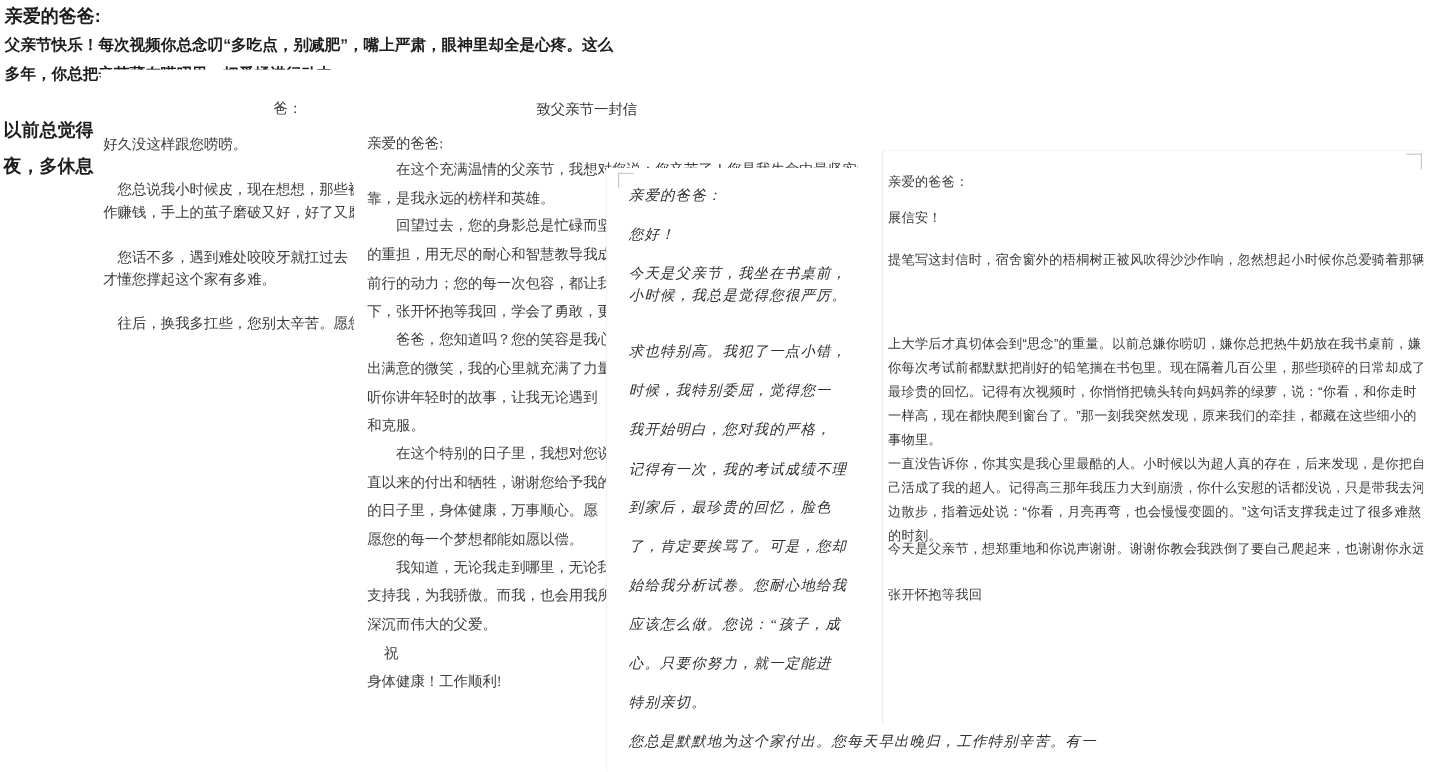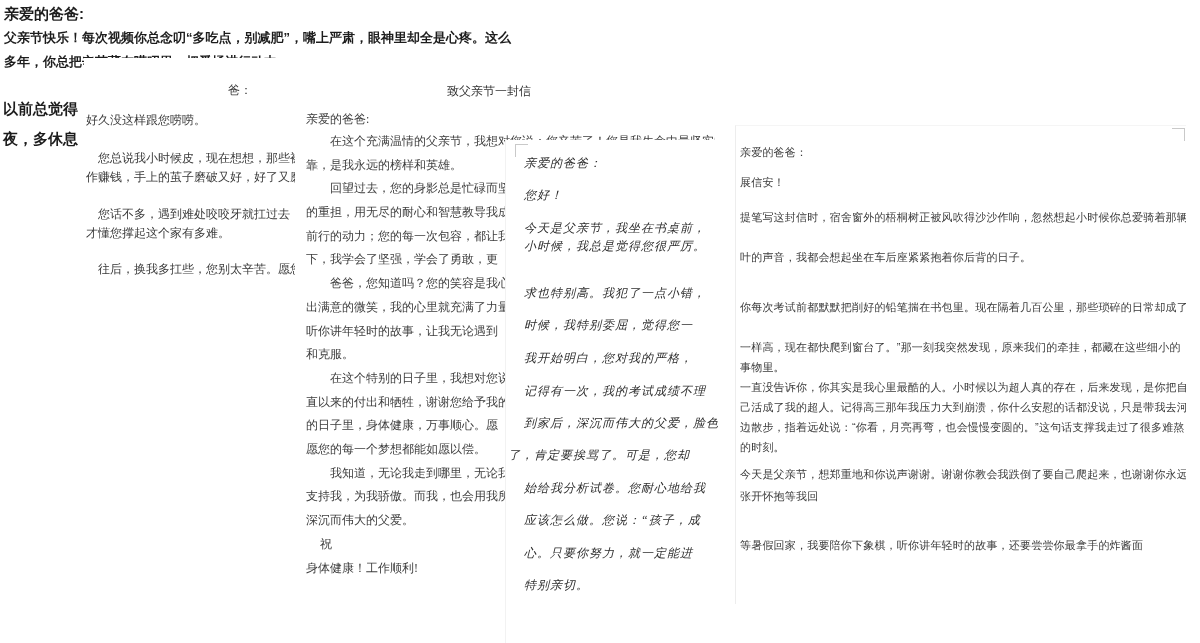--- a/index.html
+++ b/index.html
@@ -48,21 +48,21 @@
 </div>
 
 <div class="page serif-mid" style="left:295px;top:74px;width:420px;height:569px;z-index:4">
   <div class="ln title" style="left:152px;top:10px">致父亲节一封信</div>
   <div class="ln" style="left:11px;top:38px">亲爱的爸爸:</div>
   <div class="ln" style="left:35px;top:60px">在这个充满温情的父亲节，我想对您说：您辛苦了！您是我生命中最坚实的依</div>
   <div class="ln" style="left:11px;top:84px">靠，是我永远的榜样和英雄。</div>
   <div class="ln" style="left:35px;top:107px">回望过去，您的身影总是忙碌而坚定</div>
   <div class="ln" style="left:11px;top:131px">的重担，用无尽的耐心和智慧教导我成</div>
   <div class="ln" style="left:11px;top:155px">前行的动力；您的每一次包容，都让我</div>
-  <div class="ln" style="left:11px;top:178px">下，我学会了坚强，学会了勇敢，更</div>
+  <div class="ln" style="left:11px;top:178px">下，张开怀抱等我回，学会了勇敢，更</div>
   <div class="ln" style="left:35px;top:202px">爸爸，您知道吗？您的笑容是我心中</div>
   <div class="ln" style="left:11px;top:226px">出满意的微笑，我的心里就充满了力量</div>
   <div class="ln" style="left:11px;top:250px">听你讲年轻时的故事，让我无论遇到</div>
   <div class="ln" style="left:11px;top:273px">和克服。</div>
   <div class="ln" style="left:35px;top:297px">在这个特别的日子里，我想对您说一</div>
   <div class="ln" style="left:11px;top:321px">直以来的付出和牺牲，谢谢您给予我的</div>
   <div class="ln" style="left:11px;top:344px">的日子里，身体健康，万事顺心。愿</div>
   <div class="ln" style="left:11px;top:368px">愿您的每一个梦想都能如愿以偿。</div>
   <div class="ln" style="left:35px;top:392px">我知道，无论我走到哪里，无论我成</div>
   <div class="ln" style="left:11px;top:415px">支持我，为我骄傲。而我，也会用我所</div>
@@ -74,37 +74,38 @@
 <div class="page kai" style="left:505px;top:140px;width:410px;height:503px;z-index:5;border-left:1px solid #f2f2f2">
   <div class="mark tl" style="left:9px;top:4px"></div>
   <div class="ln" style="left:18px;top:16px">亲爱的爸爸：</div>
   <div class="ln" style="left:18px;top:48px">您好！</div>
   <div class="ln" style="left:18px;top:81px">今天是父亲节，我坐在书桌前，</div>
   <div class="ln" style="left:18px;top:99px">小时候，我总是觉得您很严厉。</div>
   <div class="ln" style="left:18px;top:146px">求也特别高。我犯了一点小错，</div>
   <div class="ln" style="left:18px;top:178px">时候，我特别委屈，觉得您一</div>
   <div class="ln" style="left:18px;top:211px">我开始明白，您对我的严格，</div>
   <div class="ln" style="left:18px;top:244px">记得有一次，我的考试成绩不理</div>
-  <div class="ln" style="left:18px;top:276px">到家后，深沉而伟大的父爱，脸色</div>
-  <div class="ln" style="left:2px;top:308px">了，肯定要挨骂了。可是，您却</div>
+  <div class="ln" style="left:18px;top:276px">到家后，最珍贵的回忆，脸色</div>
+  <div class="ln" style="left:18px;top:308px">了，肯定要挨骂了。可是，您却</div>
   <div class="ln" style="left:18px;top:341px">始给我分析试卷。您耐心地给我</div>
   <div class="ln" style="left:18px;top:373px">应该怎么做。您说：“孩子，成</div>
   <div class="ln" style="left:18px;top:406px">心。只要你努力，就一定能进</div>
   <div class="ln" style="left:18px;top:438px">特别亲切。</div>
+  <div class="ln" style="left:18px;top:471px">您总是默默地为这个家付出。您每天早出晚归，工作特别辛苦。有一</div>
 </div>
 
 <div class="page sans-sm" style="left:735px;top:125px;width:450px;height:478px;z-index:6;border-left:1px solid #ededed;border-top:1px solid #f5f5f5">
   <div class="mark tr" style="right:1px;top:2px"></div>
   <div class="ln" style="left:4px;top:20px">亲爱的爸爸：</div>
   <div class="ln" style="left:4px;top:50px">展信安！</div>
   <div class="ln" style="left:4px;top:85px">提笔写这封信时，宿舍窗外的梧桐树正被风吹得沙沙作响，忽然想起小时候你总爱骑着那辆</div>
-  <div class="ln" style="left:4px;top:125px">叶的声音，我都会想起坐在车后座紧紧抱着你后背的日子。</div>
+  <div class="ln" style="left:4px;top:155px">上大学后才真切体会到“思念”的重量。以前总嫌你唠叨，嫌你总把热牛奶放在我书桌前，嫌</div>
   <div class="ln" style="left:4px;top:175px">你每次考试前都默默把削好的铅笔揣在书包里。现在隔着几百公里，那些琐碎的日常却成了</div>
+  <div class="ln" style="left:4px;top:195px">最珍贵的回忆。记得有次视频时，你悄悄把镜头转向妈妈养的绿萝，说：“你看，和你走时</div>
   <div class="ln" style="left:4px;top:215px">一样高，现在都快爬到窗台了。”那一刻我突然发现，原来我们的牵挂，都藏在这些细小的</div>
   <div class="ln" style="left:4px;top:235px">事物里。</div>
   <div class="ln" style="left:4px;top:255px">一直没告诉你，你其实是我心里最酷的人。小时候以为超人真的存在，后来发现，是你把自</div>
   <div class="ln" style="left:4px;top:275px">己活成了我的超人。记得高三那年我压力大到崩溃，你什么安慰的话都没说，只是带我去河</div>
   <div class="ln" style="left:4px;top:295px">边散步，指着远处说：“你看，月亮再弯，也会慢慢变圆的。”这句话支撑我走过了很多难熬</div>
   <div class="ln" style="left:4px;top:315px">的时刻。</div>
-  <div class="ln" style="left:4px;top:342px">今天是父亲节，想郑重地和你说声谢谢。谢谢你教会我跌倒了要自己爬起来，也谢谢你永远</div>
+  <div class="ln" style="left:4px;top:326px">今天是父亲节，想郑重地和你说声谢谢。谢谢你教会我跌倒了要自己爬起来，也谢谢你永远</div>
   <div class="ln" style="left:4px;top:364px">张开怀抱等我回</div>
-  <div class="ln" style="left:4px;top:413px">等暑假回家，我要陪你下象棋，听你讲年轻时的故事，还要尝尝你最拿手的炸酱面</div>
 </div>
 
 </body></html>

